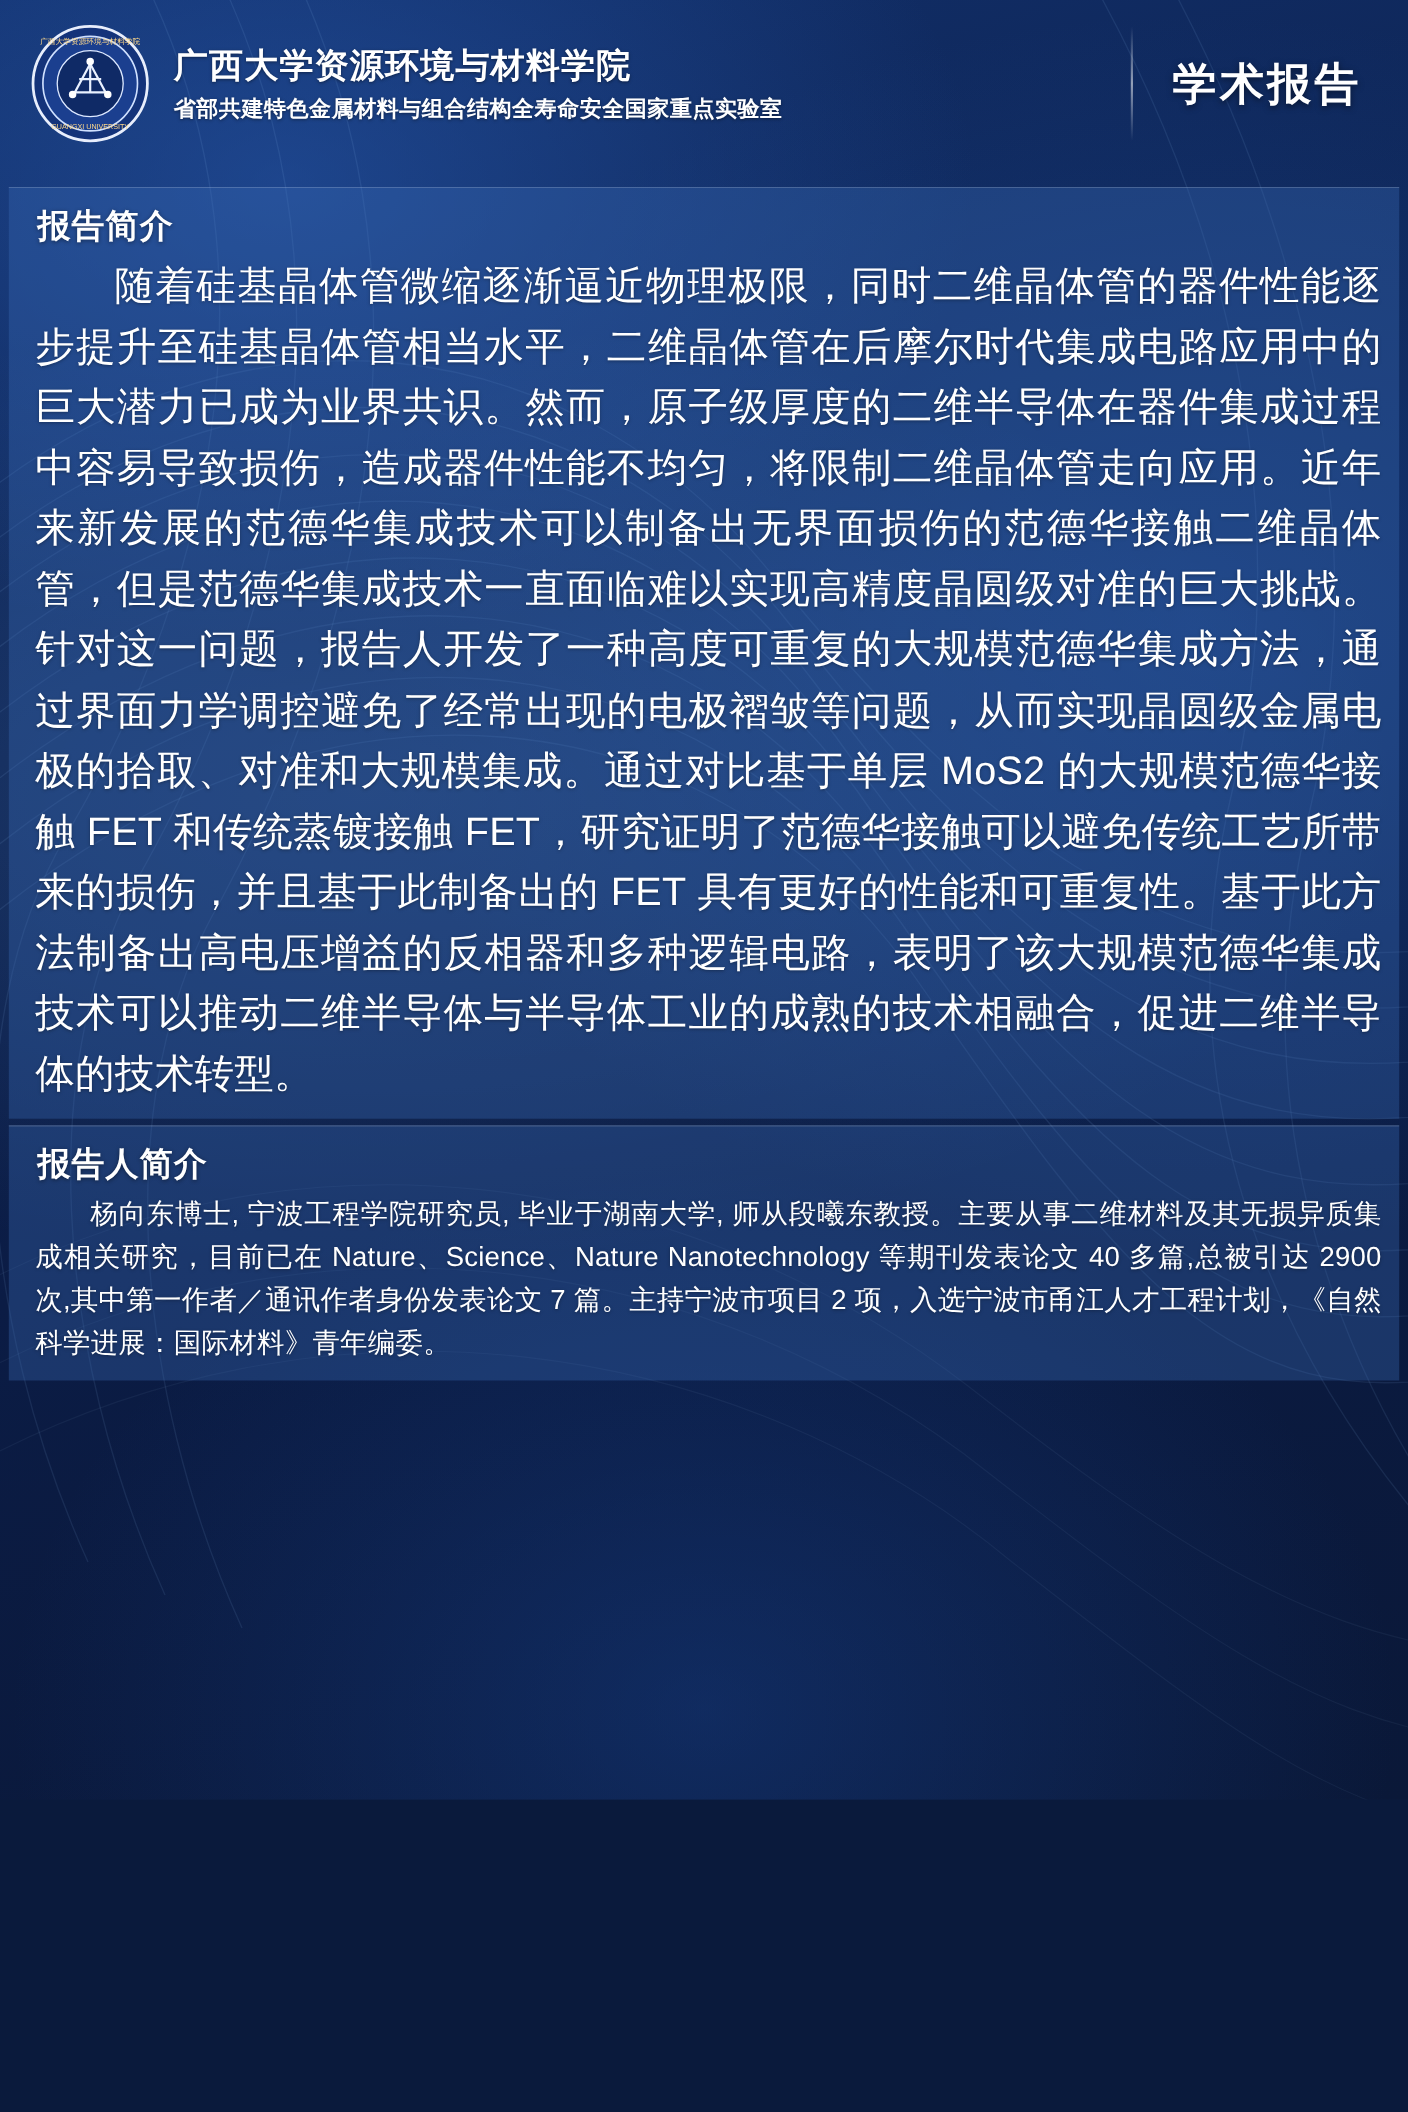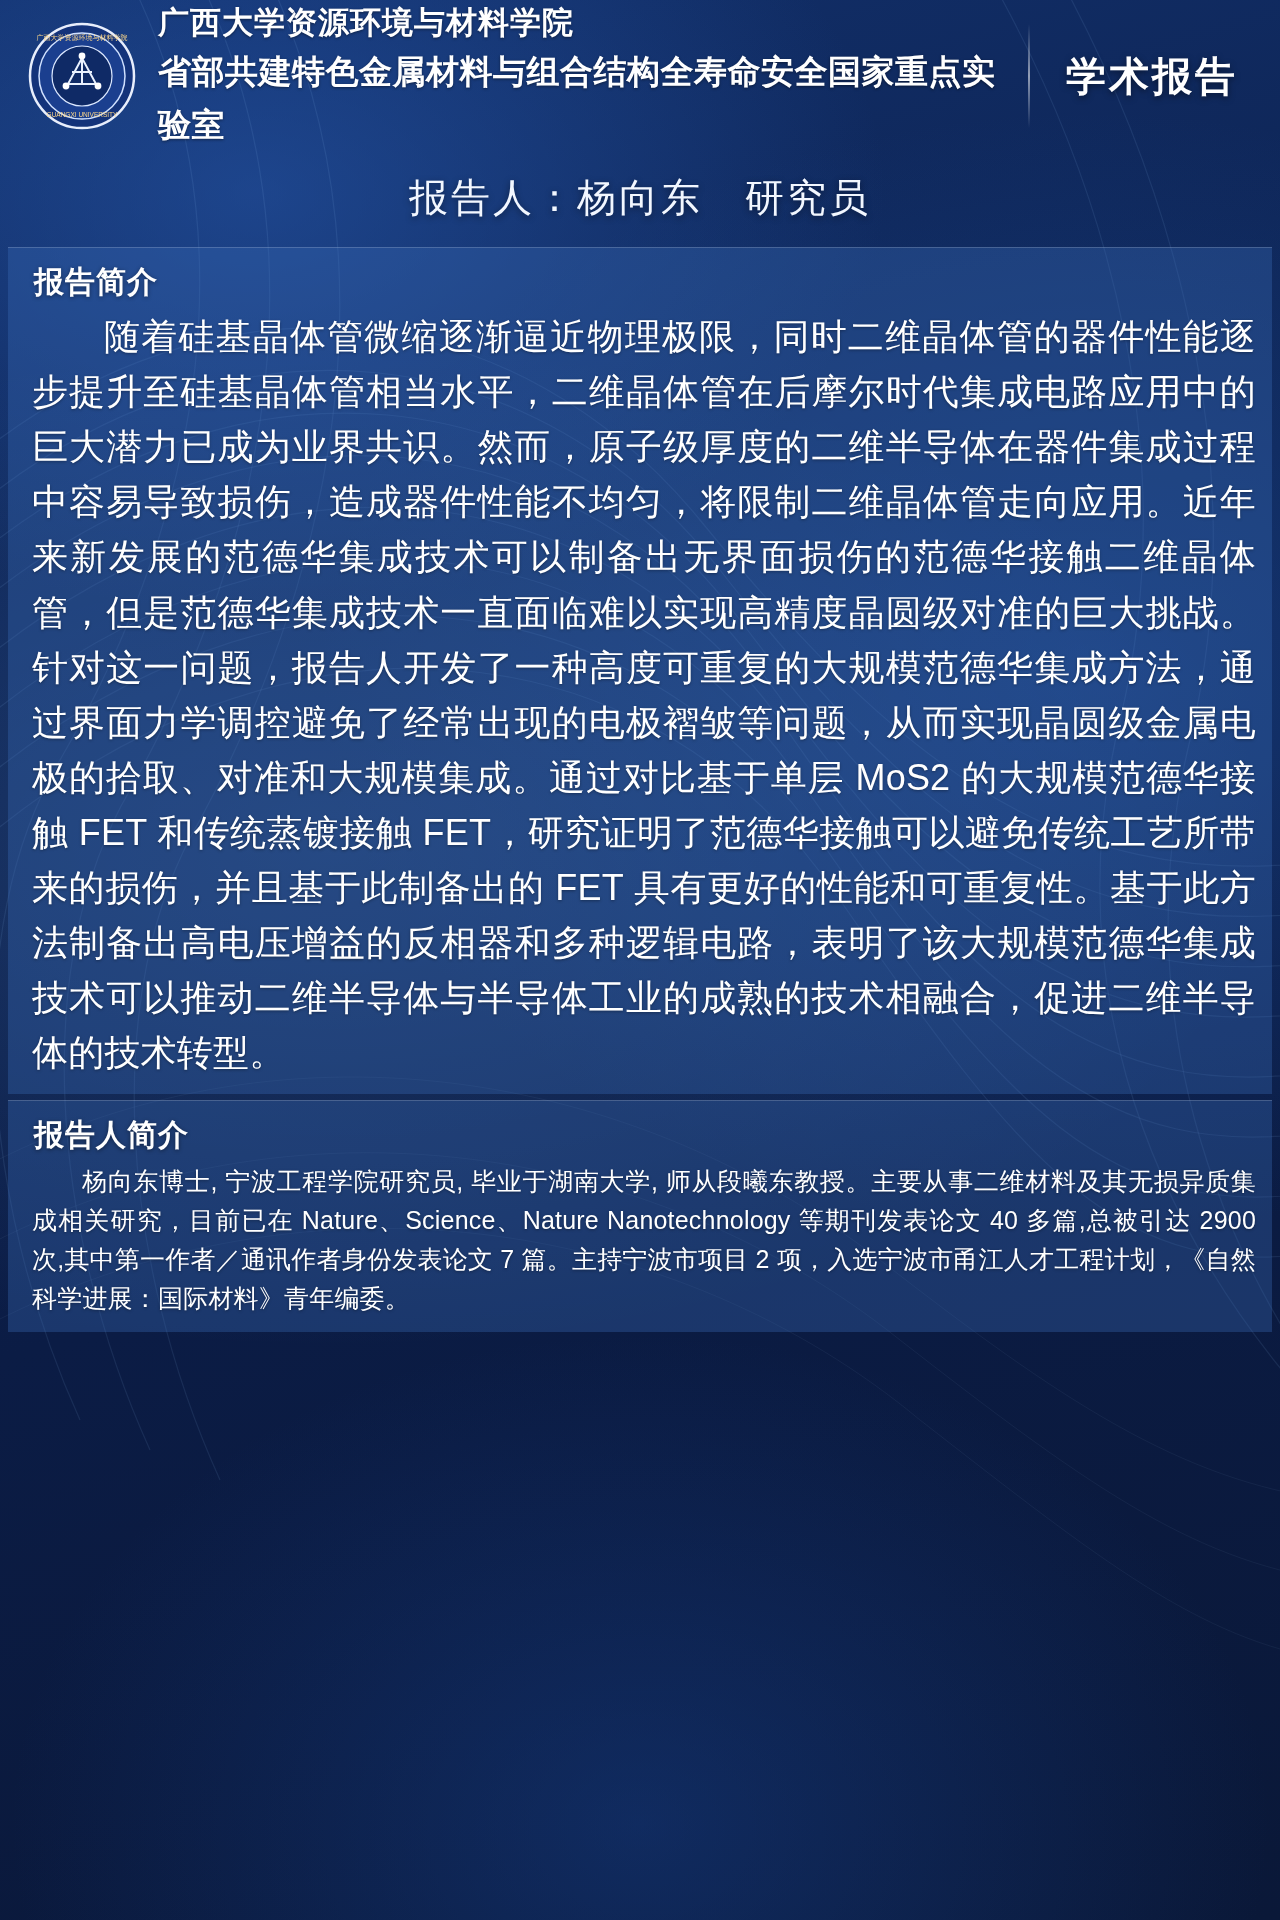--- a/index.html
+++ b/index.html
@@ -9,21 +9,21 @@
   }
   body {
     width: 1280px;
     height: 1920px;
     font-family: "Liberation Sans", sans-serif;
     overflow: hidden;
   }
   .poster {
     position: relative;
     width: 1280px;
-    height: 1920px;
+    height: 1636px;
     background:
       radial-gradient(ellipse 900px 600px at 20% 10%, rgba(40,90,175,0.55), rgba(10,26,60,0) 70%),
       radial-gradient(ellipse 1100px 800px at 85% 35%, rgba(30,80,160,0.45), rgba(10,26,60,0) 70%),
       radial-gradient(ellipse 900px 700px at 50% 95%, rgba(25,70,150,0.40), rgba(10,26,60,0) 70%),
       linear-gradient(165deg, #12306b 0%, #0d2250 35%, #0b1c45 60%, #0a1838 100%);
     overflow: hidden;
   }
   .bg-curves {
     position: absolute;
     inset: 0;
@@ -62,21 +62,21 @@
     color: #ffffff;
   }
   .org-line1 {
     font-size: 31px;
     font-weight: bold;
     letter-spacing: 1px;
     line-height: 1.5;
     text-shadow: 0 1px 3px rgba(0,0,0,0.45);
   }
   .org-line2 {
-    font-size: 33px;
+    font-size: 20px;
     font-weight: bold;
     letter-spacing: 0.5px;
     line-height: 1.6;
     text-shadow: 0 1px 3px rgba(0,0,0,0.45);
   }
   .header-divider {
     width: 2px;
     align-self: stretch;
     margin: 24px 0 24px 0;
     background: linear-gradient(to bottom, rgba(255,255,255,0), rgba(255,255,255,0.55), rgba(255,255,255,0));
@@ -209,21 +209,20 @@
       <div class="org-line2">省部共建特色金属材料与组合结构全寿命安全国家重点实验室</div>
     </div>
 
     <div class="header-divider"></div>
 
     <div class="badge">学术报告</div>
   </div>
 
 
   <div class="meta">
-    <div class="meta-line">报告人：杨向东　研究员</div>
   </div>
 
   <div class="panel" style="margin-top:18px;">
     <div class="panel-title">报告简介</div>
     <p class="para">随着硅基晶体管微缩逐渐逼近物理极限，同时二维晶体管的器件性能逐步提升至硅基晶体管相当水平，二维晶体管在后摩尔时代集成电路应用中的巨大潜力已成为业界共识。然而，原子级厚度的二维半导体在器件集成过程中容易导致损伤，造成器件性能不均匀，将限制二维晶体管走向应用。近年来新发展的范德华集成技术可以制备出无界面损伤的范德华接触二维晶体管，但是范德华集成技术一直面临难以实现高精度晶圆级对准的巨大挑战。针对这一问题，报告人开发了一种高度可重复的大规模范德华集成方法，通过界面力学调控避免了经常出现的电极褶皱等问题，从而实现晶圆级金属电极的拾取、对准和大规模集成。通过对比基于单层 MoS2 的大规模范德华接触 FET 和传统蒸镀接触 FET，研究证明了范德华接触可以避免传统工艺所带来的损伤，并且基于此制备出的 FET 具有更好的性能和可重复性。基于此方法制备出高电压增益的反相器和多种逻辑电路，表明了该大规模范德华集成技术可以推动二维半导体与半导体工业的成熟的技术相融合，促进二维半导体的技术转型。</p>
   </div>
 
   <div class="panel">
     <div class="panel-title">报告人简介</div>
     <p class="para bio">杨向东博士, 宁波工程学院研究员, 毕业于湖南大学, 师从段曦东教授。主要从事二维材料及其无损异质集成相关研究，目前已在 Nature、Science、Nature Nanotechnology 等期刊发表论文 40 多篇,总被引达 2900 次,其中第一作者／通讯作者身份发表论文 7 篇。主持宁波市项目 2 项，入选宁波市甬江人才工程计划，《自然科学进展：国际材料》青年编委。</p>

